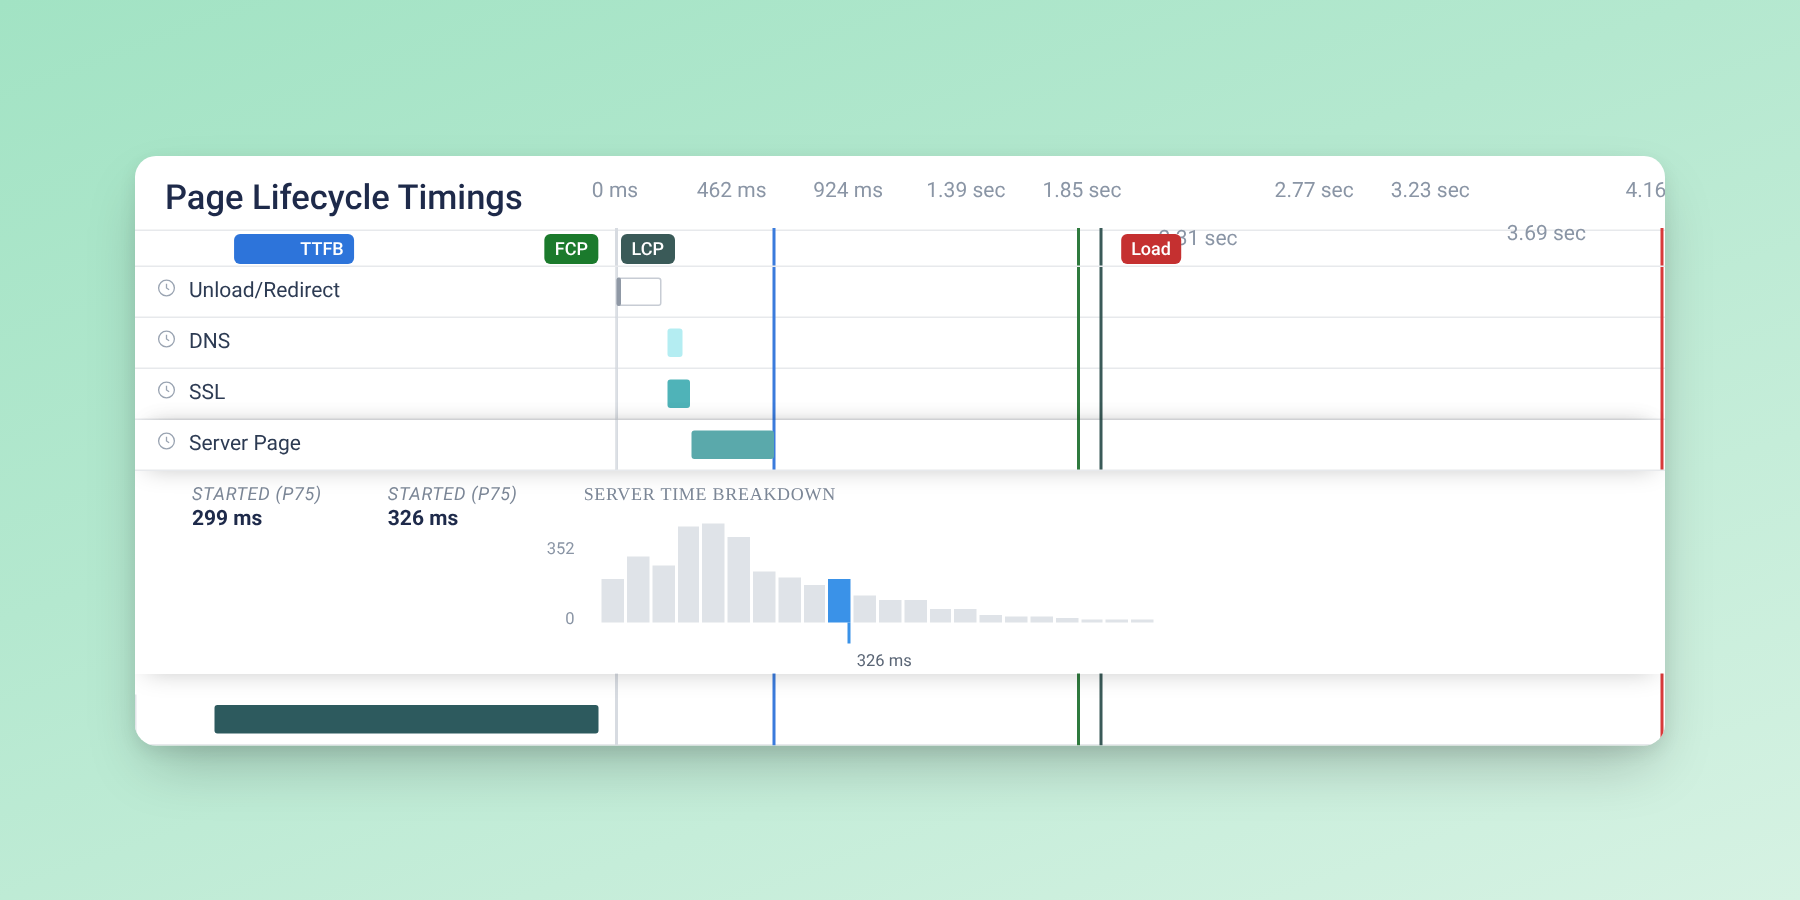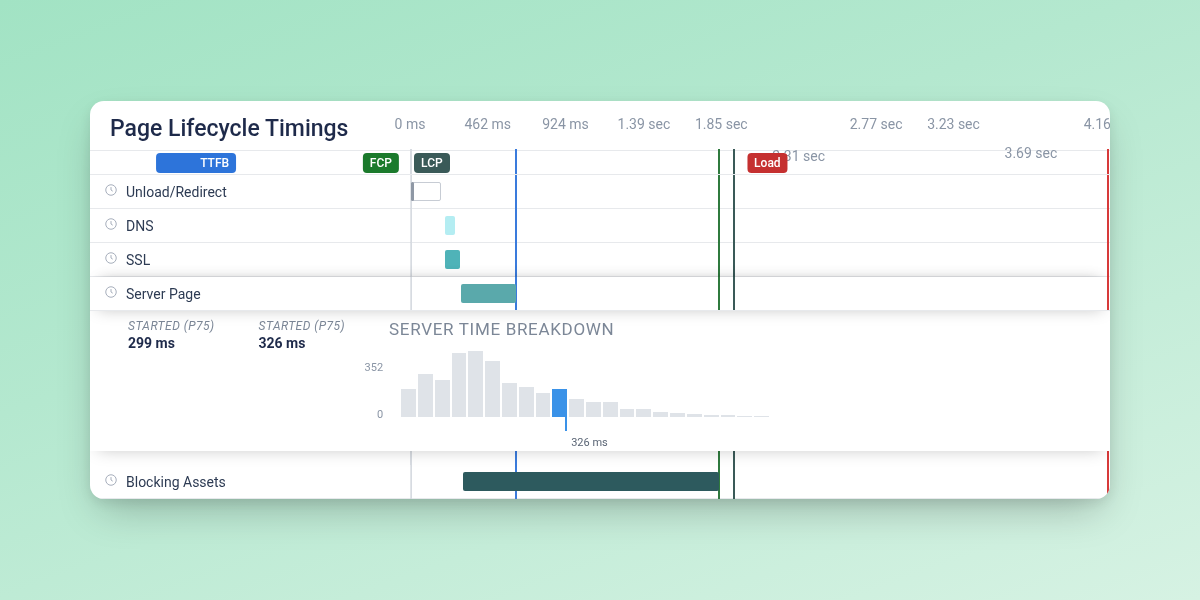--- a/index.html
+++ b/index.html
@@ -104,21 +104,21 @@
   
   .detail {
     padding: 8px 24px 20px 38px;
     display: flex;
     gap: 44px;
     background: #fff;
   }
   .detail-block .cap { color:#7c8797; font-size:12px; letter-spacing: .04em; font-style: italic; }
   .detail-block .val { color:#1e2a4a; font-size:14px; font-weight:700; margin-top:2px; }
   .histo-wrap { flex: 1; }
-  .histo-cap { color:#7c8797; font-size:17px; letter-spacing:.04em; margin-bottom:6px; }
+  .histo-cap { color:#7c8797; font-size:12px; letter-spacing:.04em; margin-bottom:6px;font-family:Liberation Serif, serif; }
   .histo {
     position: relative;
     height: 86px;
     width: 380px;
   }
   .histo-y { position:absolute; left:-6px; font-size:11px; color:#8a95a5; transform:translateX(-100%); }
   .histo-bars {
     position:absolute; left:12px; right:0; bottom:14px; top:6px;
     display:flex; align-items:flex-end; gap:2px;
   }
@@ -266,26 +266,19 @@
                 <div class="hbar" style="height: 1.70455%;"></div>
               </div>
         <div class="histo-mark" style="left: 176.091px;"></div>
               <div class="histo-mark-label" style="left: 176.091px;">326 ms</div>
             </div>
       </div>
         </div>
       </div>
       <div style="height: 14px;"></div>
       <div class="row">
-        <div class="row-label">
-          <span><svg class="clock-icon" viewBox="0 0 24 24">
-              <circle cx="12" cy="12" r="9"></circle>
-              <path d="M12 7v5l3 2"></path>
-            </svg></span>
-          <span>Blocking Assets</span>
-        </div>
         <div class="timeline">
           <div class="bar bar-dark" style="left: 52.1635px; width: 255.769px;"></div>
         </div>
       </div>
     </div>
 
 </div>
 
 </body></html>

